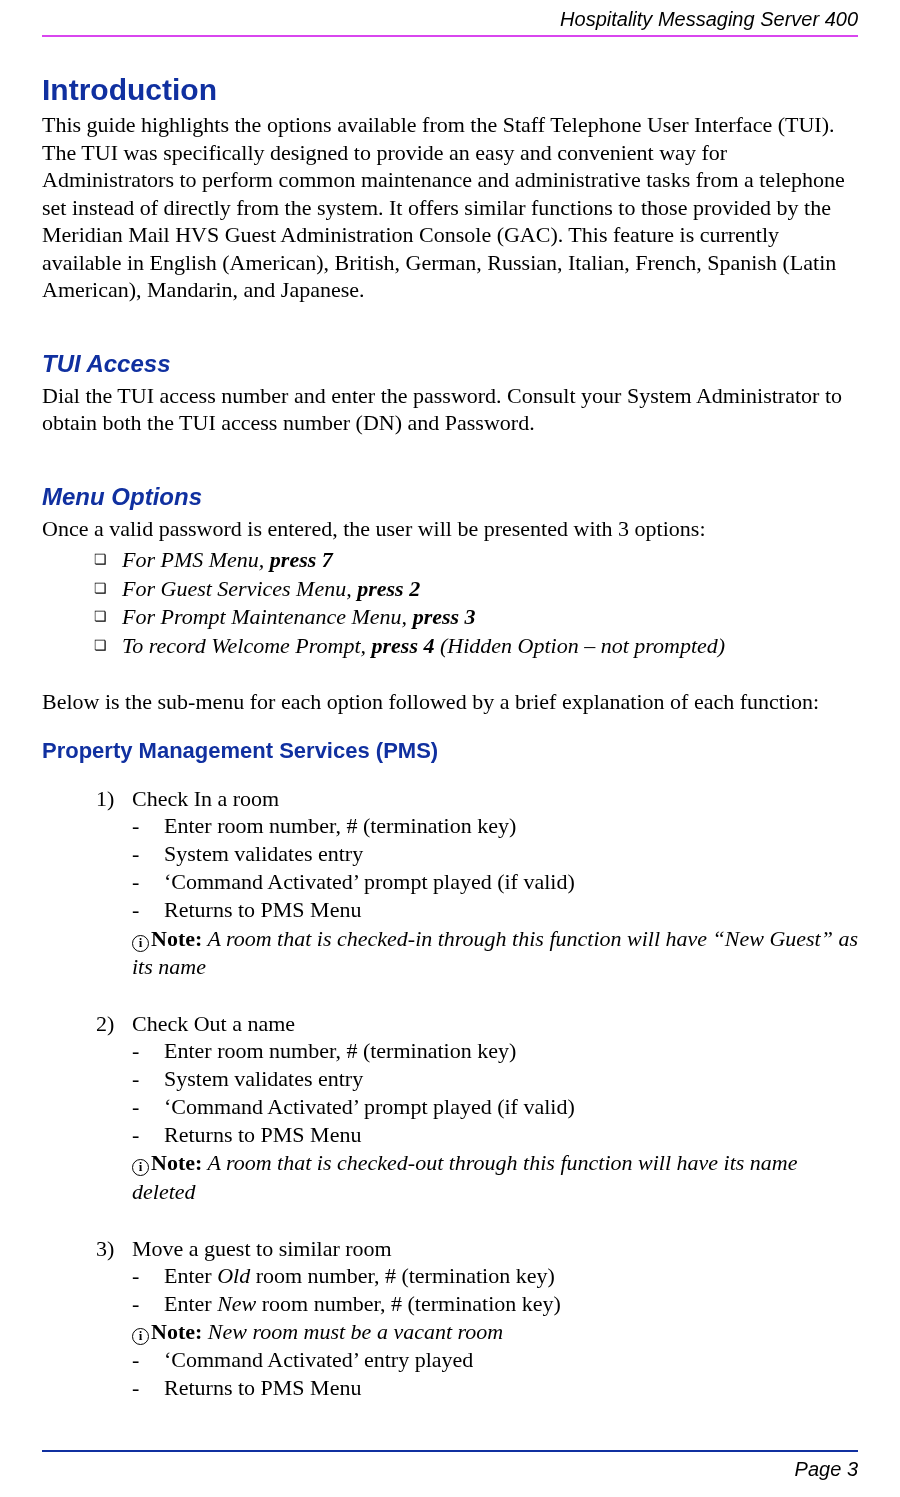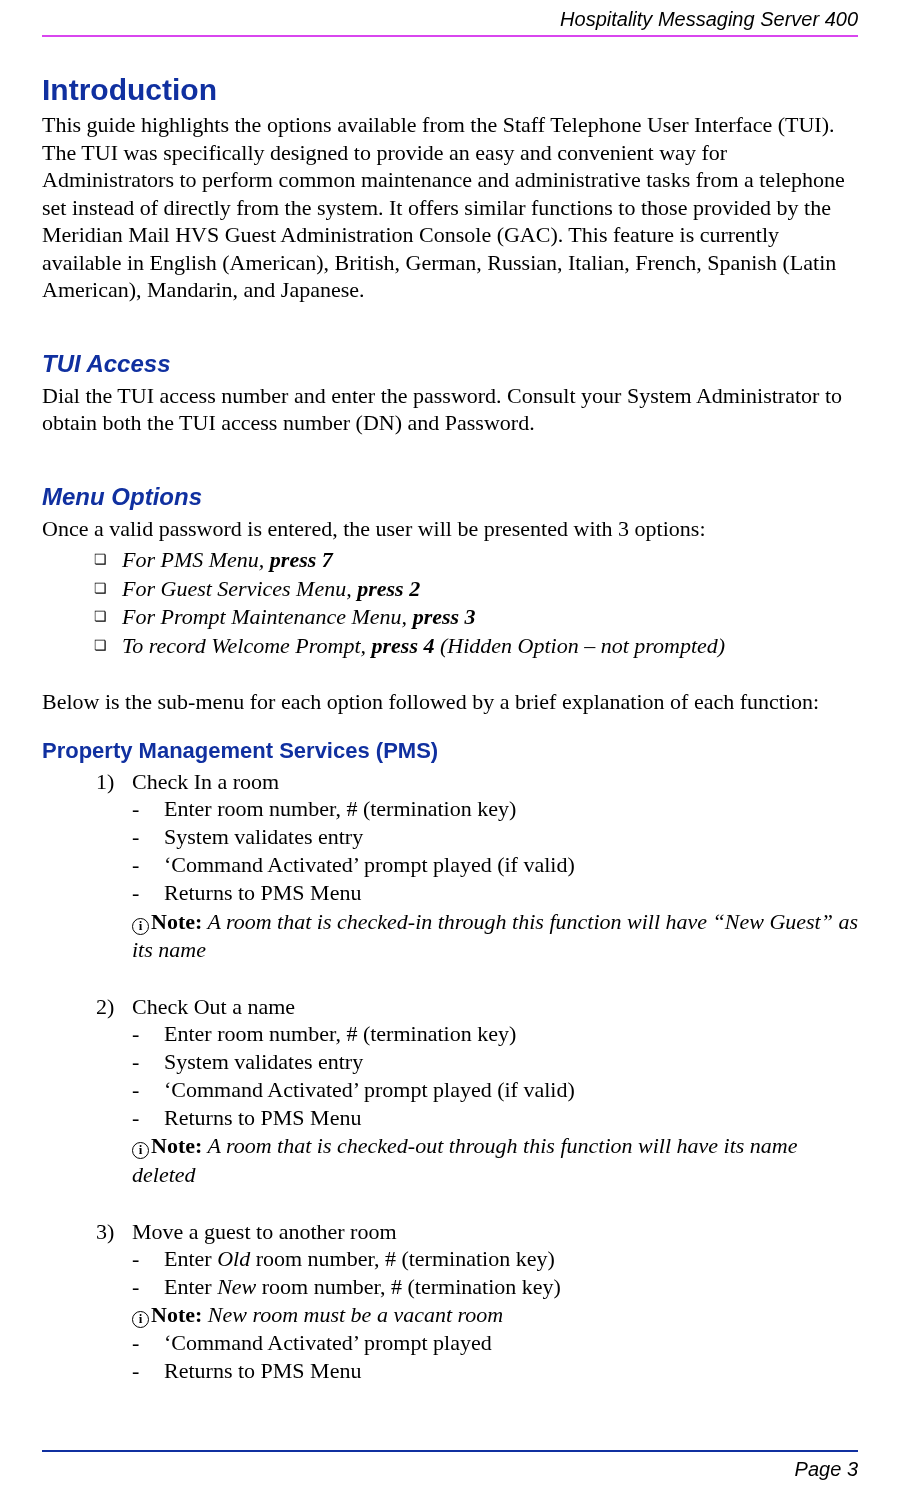--- a/index.html
+++ b/index.html
@@ -45,21 +45,21 @@
       color: #1030a0;
       margin-top: 46px;
       margin-bottom: 4px;
     }
     .h3 {
       font-family: Arial, Helvetica, sans-serif;
       font-weight: bold;
       font-size: 22px;
       color: #1030a0;
       margin-top: 22px;
-      margin-bottom: 5px;
+      margin-bottom: 22px;
     }
     .para {
       line-height: 1.25;
       margin-bottom: 0;
     }
     .menu-list {
       list-style: none;
       margin-top: 4px;
       padding-left: 52px;
     }
@@ -243,39 +243,39 @@
           </li>
       </ul>
       <div class="note-row">
         <span class="info-icon">i</span><span class="note-label">Note:</span><span class="note-text"> A room that is checked-out through this function will have its name deleted</span>
       </div>
     </li>
 
     <li class="numbered-item">
       <div class="num-row">
         <span class="num-label">3)</span>
-        <span>Move a guest to another room</span>
+        <span>Move a guest to similar room</span>
       </div>
       <ul class="sub-list">
         <li>
             <span class="dash">-</span>
             <span><span>Enter </span><span class="italic">Old</span><span> room number, # (termination key)</span></span>
           </li>
         <li>
             <span class="dash">-</span>
             <span><span>Enter </span><span class="italic">New</span><span> room number, # (termination key)</span></span>
           </li>
       </ul>
       <div class="note-row">
         <span class="info-icon">i</span><span class="note-label">Note:</span><span class="note-text"> New room must be a vacant room</span>
       </div>
       <ul class="sub-list">
         <li>
             <span class="dash">-</span>
-            <span>‘Command Activated’ prompt played</span>
+            <span>‘Command Activated’ entry played</span>
           </li>
         <li>
             <span class="dash">-</span>
             <span>Returns to PMS Menu</span>
           </li>
       </ul>
     </li>
 
   </ol>
 

